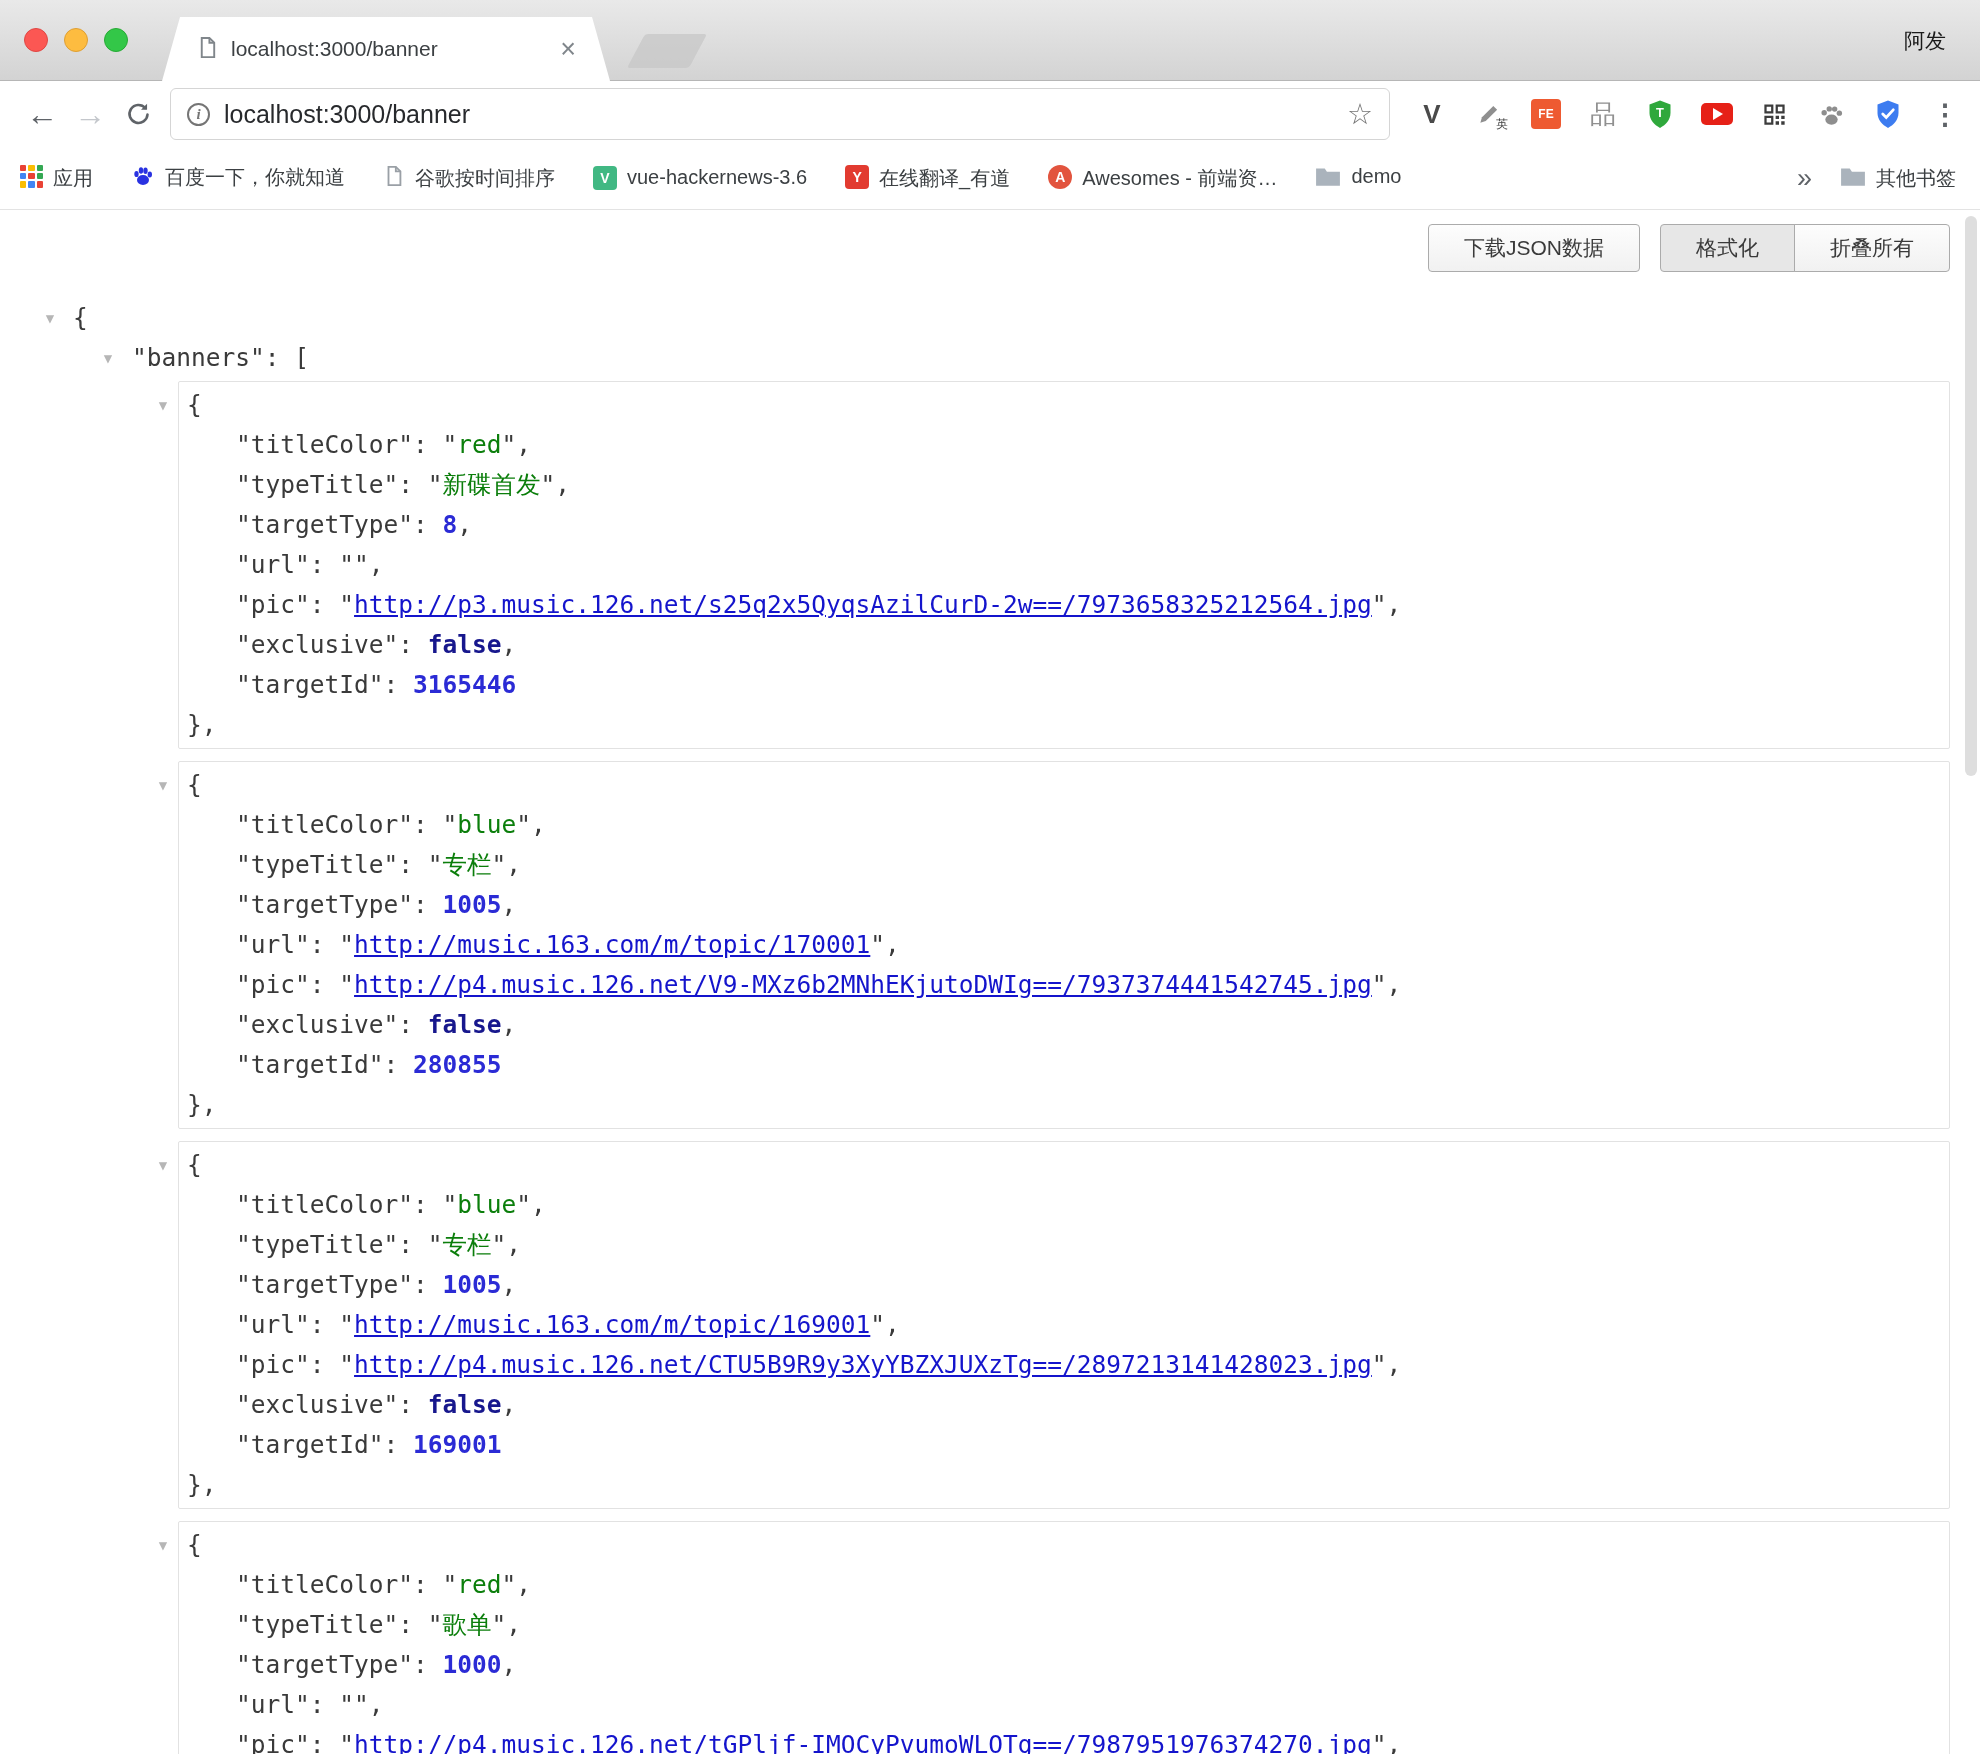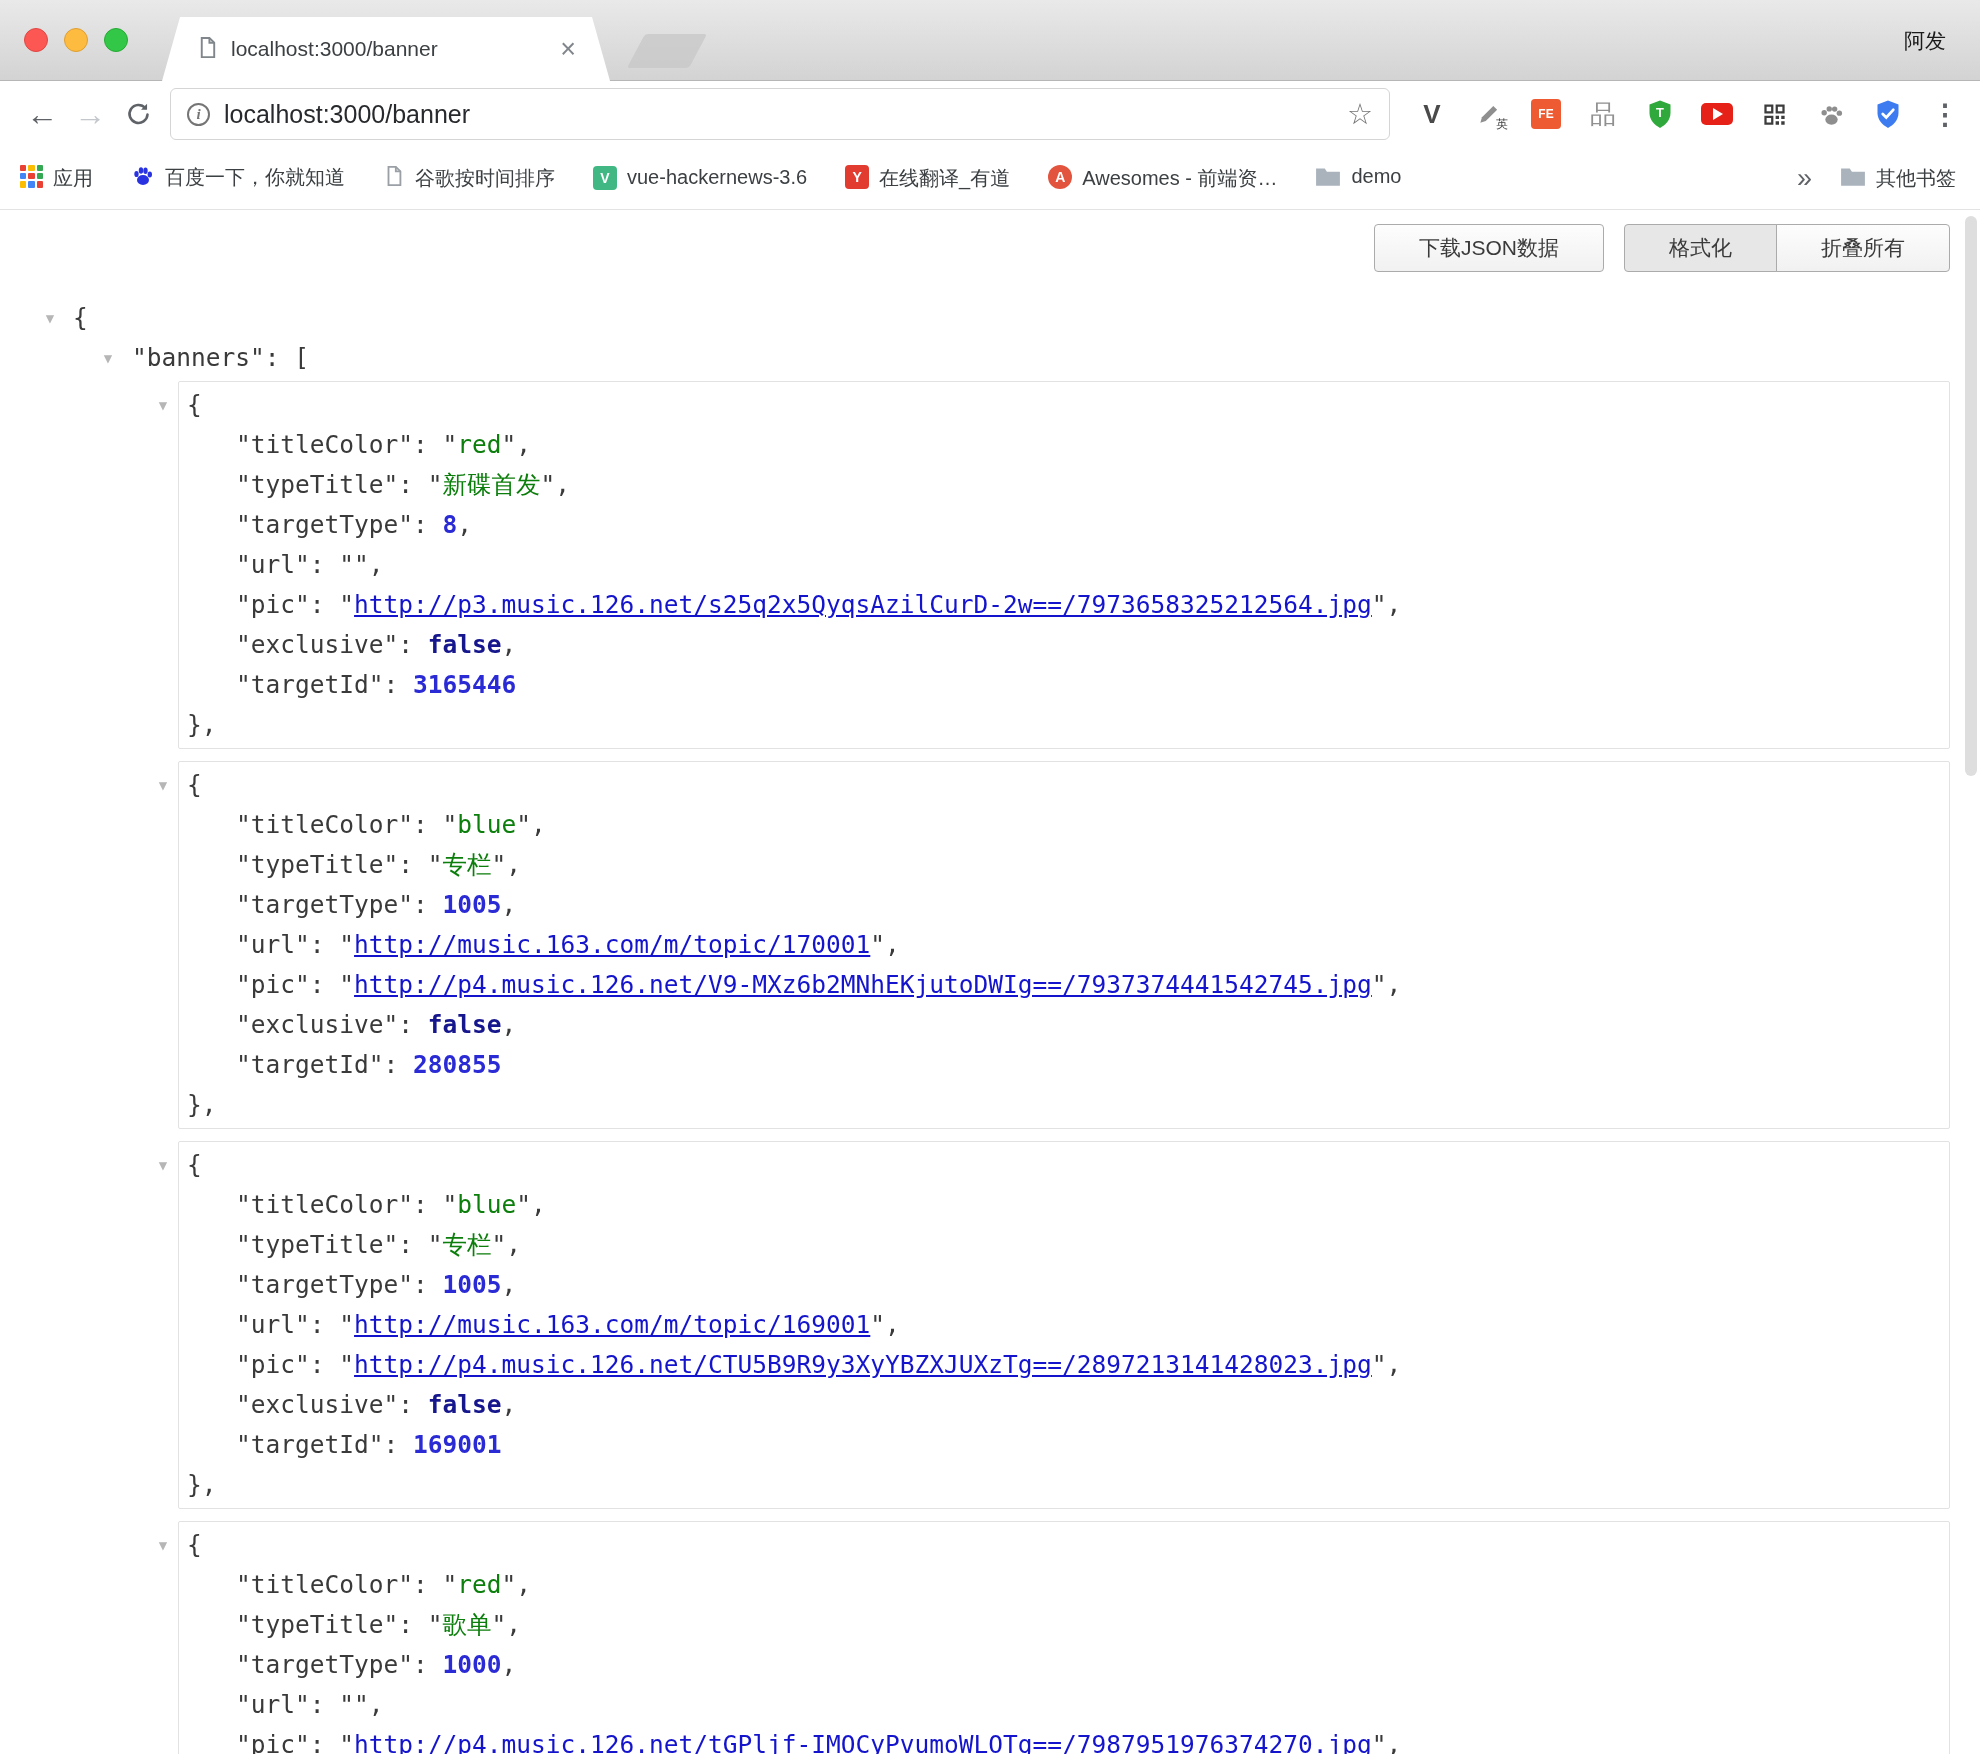--- a/index.html
+++ b/index.html
@@ -70,21 +70,21 @@
   .vue-ic { background:#41b883; }
   .yd-ic  { background:#e23b30; }
   .aw-ic  { background:#e2543e; border-radius:50%; }
   .spacer { flex:1; }
   .bm-chevron { font-size:27px; color:#5f6368; margin-right:28px; cursor:pointer; }
   .bm-last { margin-right:4px; }
 
   
   .content { padding-top:14px; }
   .btn-row { display:flex; justify-content:flex-end; align-items:center; margin:0 30px; gap:20px; }
-  .btn { height:48px; font-size:21px; color:#3a3a3a; padding:0 44px;
+  .btn { height:48px; font-size:21px; color:#3a3a3a; padding:0 35px;
          border:1px solid #ababab; background:linear-gradient(#fdfdfd,#f1f1f1);
          border-radius:4px; cursor:pointer; font-family:"Liberation Sans", sans-serif; }
   .btn-group { display:flex; }
   .btn-group .btn:first-child { border-radius:4px 0 0 4px; background:#e7e7e7; }
   .btn-group .btn:last-child  { border-radius:0 4px 4px 0; margin-left:-1px; }
 
   .json-area { margin:26px 30px 0 30px; position:relative; }
   .jline { position:relative; line-height:40px; white-space:pre;
            font-family:"DejaVu Sans Mono", monospace; font-size:24.5px; color:var(--c-punctuation,#3a3a3a); }
   .tri { position:absolute; top:0; font-size:14px; color:#b6b6b6; line-height:40px;

